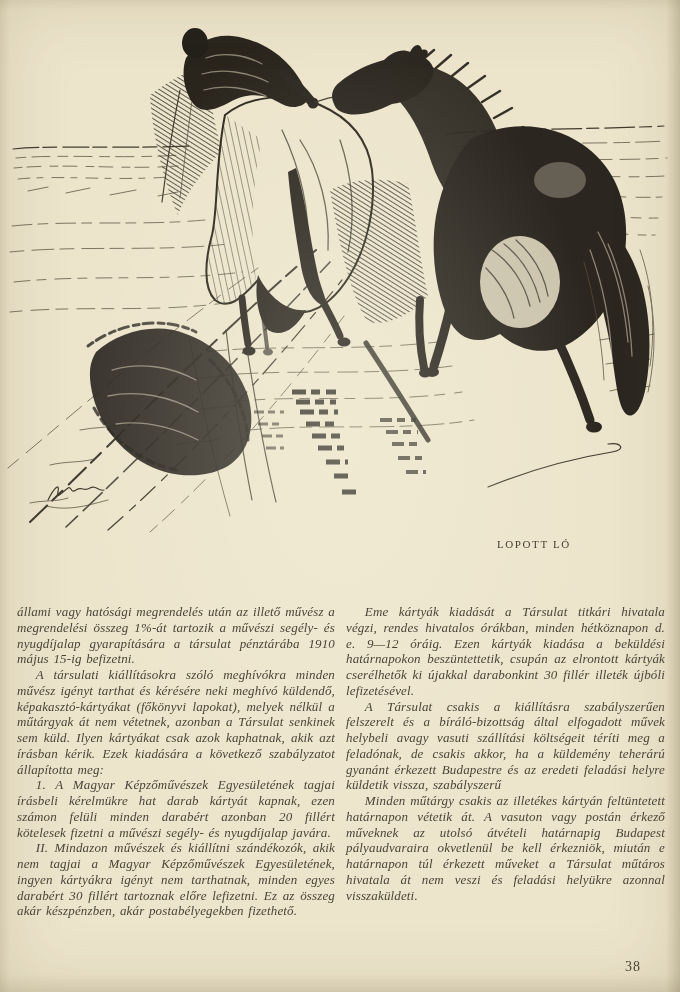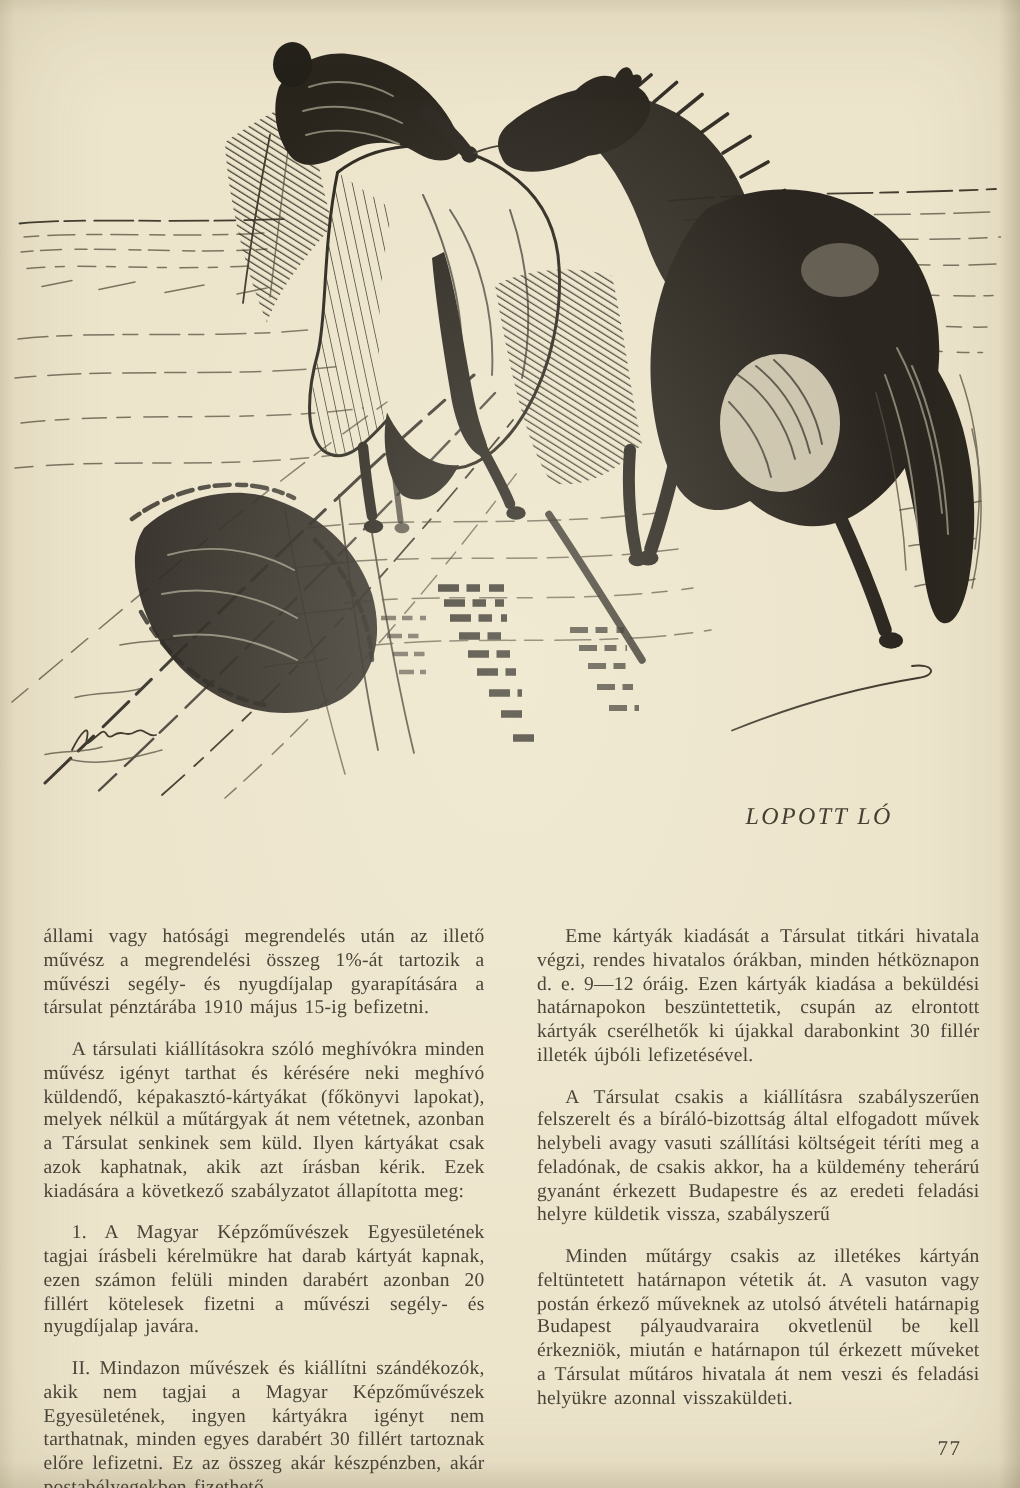--- a/index.html
+++ b/index.html
@@ -23,30 +23,29 @@
   .ln{fill:none;stroke:#423c2f;stroke-width:1.2;stroke-linecap:round;}
   .ln2{fill:none;stroke:#564f3e;stroke-width:1;stroke-linecap:round;opacity:.75;}
   .thick{fill:none;stroke:#2b2720;stroke-linecap:round;}
   .dark{fill:#2b2720;stroke:none;}
   .outl{fill:none;stroke:#2c281f;stroke-width:2;stroke-linecap:round;stroke-linejoin:round;}
   .streak{fill:none;stroke:#e9e1c7;stroke-width:1.3;stroke-linecap:round;opacity:.5;}
   .shade{fill:none;stroke:#2b2720;stroke-width:1.3;stroke-linecap:round;opacity:.7;}
 
   .caption{
     position:absolute;left:497px;top:536px;z-index:6;
-    color:#453f31;font-size:16px;letter-spacing:1.6px;line-height:17.5px;
+    color:#453f31;font-size:11px;letter-spacing:1.6px;line-height:17.5px;
     white-space:nowrap;
-    font-style:italic;
   }
   .textcols{position:absolute;top:604px;z-index:6;color:#4a4438;}
   .col{position:absolute;top:0;text-align:justify;
        font-size:13px;line-height:15.75px;letter-spacing:.15px;word-spacing:1.2px;}
   .col-left{left:17px;width:318px;}
   .col-right{left:346px;width:319px;}
-  .col p{margin:12px;text-indent:1.45em;}
+  .col p{margin:0;text-indent:1.45em;font-style:italic;}
   .col p.noindent{text-indent:0;}
   .pagenum{
     position:absolute;left:610px;top:959px;width:46px;z-index:6;
     font-size:14px;color:#4a4438;letter-spacing:1px;text-align:center;
   }
 </style>
 </head>
 <body>
 
 <svg class="illustration" viewBox="0 0 680 560" aria-hidden="true">
@@ -209,15 +208,15 @@
     <p>1. A Magyar Képzőművészek Egyesületének tagjai írásbeli kérelmükre hat darab kártyát kapnak, ezen számon felüli minden darabért azonban 20 fillért kötelesek fizetni a művészi segély- és nyugdíjalap javára.</p>
     <p>II. Mindazon művészek és kiállítni szándékozók, akik nem tagjai a Magyar Képzőművészek Egyesületének, ingyen kártyákra igényt nem tarthatnak, minden egyes darabért 30 fillért tartoznak előre lefizetni. Ez az összeg akár készpénzben, akár postabélyegekben fizethető.</p>
   </div>
   <div class="col col-right">
     <p>Eme kártyák kiadását a Társulat titkári hivatala végzi, rendes hivatalos órákban, minden hétköznapon d. e. 9—12 óráig. Ezen kártyák kiadása a beküldési határnapokon beszüntettetik, csupán az elrontott kártyák cserélhetők ki újakkal darabonkint 30 fillér illeték újbóli lefizetésével.</p>
     <p>A Társulat csakis a kiállításra szabályszerűen felszerelt és a bíráló-bizottság által elfogadott művek helybeli avagy vasuti szállítási költségeit téríti meg a feladónak, de csakis akkor, ha a küldemény teherárú gyanánt érkezett Budapestre és az eredeti feladási helyre küldetik vissza, szabályszerű</p>
     <p>Minden műtárgy csakis az illetékes kártyán feltüntetett határnapon vétetik át. A vasuton vagy postán érkező műveknek az utolsó átvételi határnapig Budapest pályaudvaraira okvetlenül be kell érkezniök, miután e határnapon túl érkezett műveket a Társulat műtáros hivatala át nem veszi és feladási helyükre azonnal visszaküldeti.</p>
   </div>
 </div>
 
-<div class="pagenum">77</div>
+<div class="pagenum">38</div>
 
 <div class="paper-tone"></div>
 
 </body></html>

